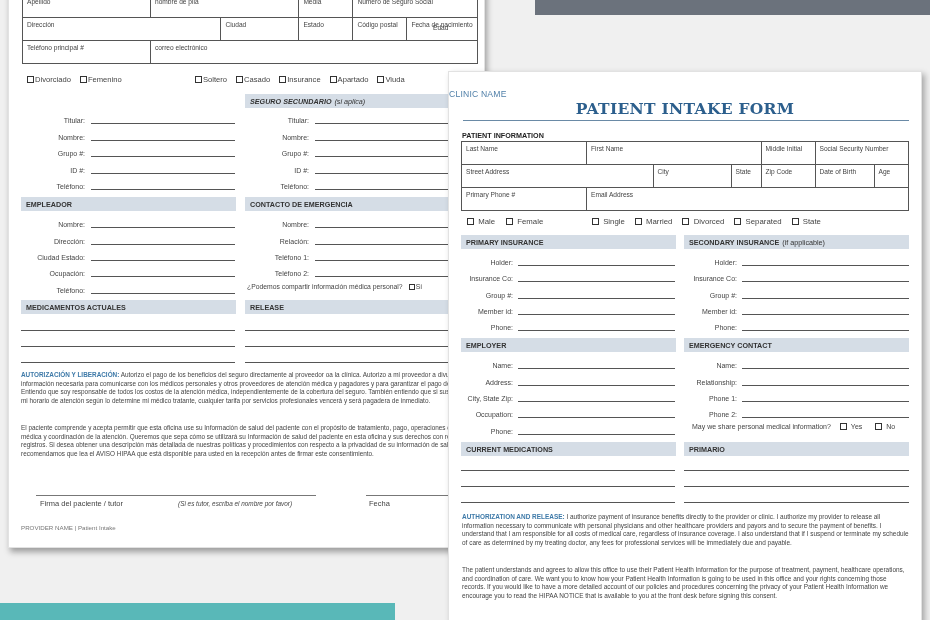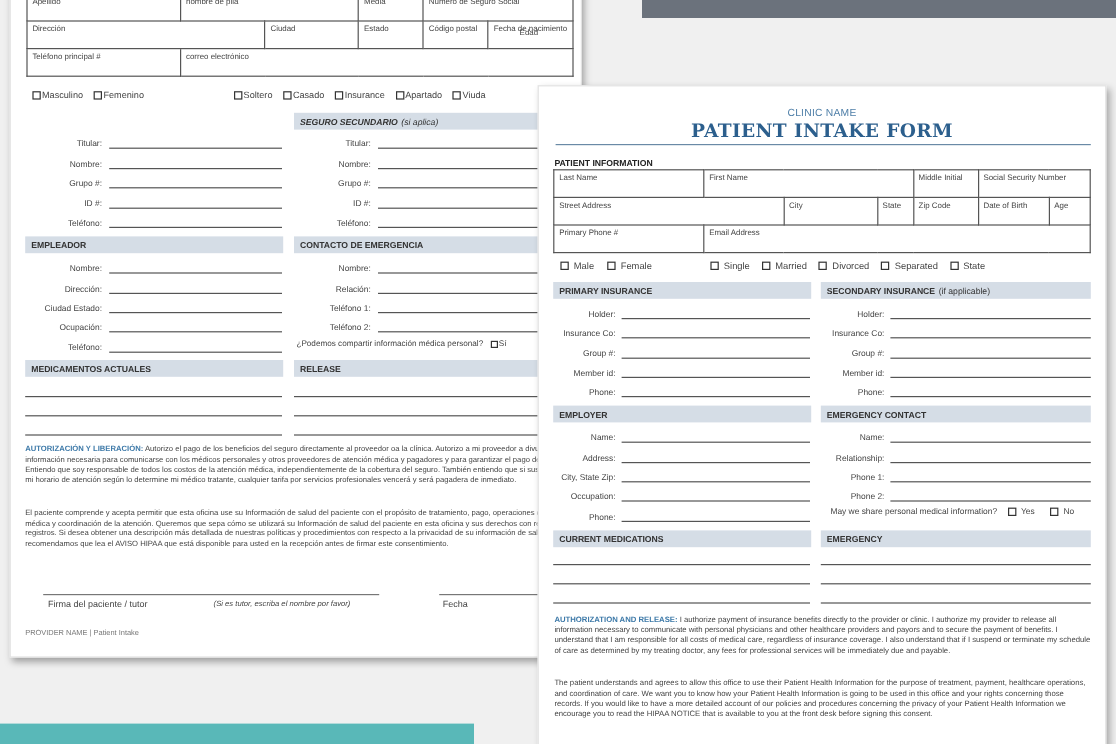--- a/index.html
+++ b/index.html
@@ -27,21 +27,21 @@
   .sec-hdr .sub { font-weight: normal; margin-left: 3px; }
   .field { position: absolute; display: flex; align-items: flex-end; }
   .field .lbl { text-align: right; color: #444; white-space: nowrap; }
   .field .line { flex: 1; border-bottom: 1px solid #555; }
   .hline { position: absolute; border-bottom: 1px solid #555; }
 
   .para { position: absolute; color: #444; line-height: 1.33; }
   .para .lead { color: #3d79a8; font-weight: bold; }
 
   
-  .clinic-name { position: absolute; left: 0; width: 100%; top: 17px; text-align: center; font-size: 8.6px; color: #4f7fa8; letter-spacing: 0.2px; }
+  .clinic-name { position: absolute; left: 0; width: 100%; top: 17px; text-align: left; font-size: 8.6px; color: #4f7fa8; letter-spacing: 0.2px; }
   .form-title { position: absolute; left: 0; width: 100%; top: 27px; text-align: center; font-family: "DejaVu Serif", "Liberation Serif", serif; font-weight: bold; font-size: 15.5px; color: #2c5f8d; letter-spacing: 0.3px; }
   .title-rule { position: absolute; left: 14px; top: 48px; width: 446px; border-bottom: 1px solid #6a8aa6; }
   .rtable { position: absolute; left: 12px; top: 69px; width: 448px; border: 1px solid #555; border-collapse: collapse; }
   .rtable td { border: 1px solid #555; vertical-align: top; padding: 3px 4px; font-size: 6.6px; color: #444; height: 23px; }
 </style>
 </head>
 <body>
 
 <div class="gray-bar"></div>
 <div class="teal-bar"></div>
@@ -66,21 +66,21 @@
       <td style="width:128px">Teléfono principal #</td>
       <td colspan="5">correo electrónico</td>
     </tr>
   </tbody>
     </table>
   <div class="L" style="left:424px; top:53px; font-size:6.6px;">Edad</div>
 
   <div class="chk-row" style="left:18px; top:104px;">
     <span class="chk">
         <span class="box"></span>
-        <span>Masculino</span>
+        <span>Divorciado</span>
       </span>
     <span class="chk">
         <span class="box"></span>
         <span>Femenino</span>
       </span>
   </div>
   <div class="chk-row" style="left:186px; top:104px;">
     <span class="chk">
         <span class="box"></span>
         <span>Soltero</span>
@@ -366,21 +366,21 @@
   <div class="L" style="left:243px; top:351px; font-size:7px; display:flex; align-items:center; gap:9px; white-space:nowrap;">
     <span>May we share personal medical information?</span>
     <span class="chk"><span class="box"></span>&nbsp;<span>Yes</span></span>
     <span class="chk" style="margin-left:4px"><span class="box"></span>&nbsp;<span>No</span></span>
   </div>
 
   <div class="sec-hdr" style="left:12px; top:370px; width:215px; height:14px; font-size:7.2px;">
       <span>CURRENT MEDICATIONS</span>
     </div>
   <div class="sec-hdr" style="left:235px; top:370px; width:225px; height:14px; font-size:7.2px;">
-      <span>EMERGENCY</span>
+      <span>PRIMARIO</span>
     </div>
 
   <div class="hline" style="left:12px; top:398px; width:214px;"></div>
   <div class="hline" style="left:12px; top:414px; width:214px;"></div>
   <div class="hline" style="left:12px; top:430px; width:214px;"></div>
   <div class="hline" style="left:235px; top:398px; width:225px;"></div>
   <div class="hline" style="left:235px; top:414px; width:225px;"></div>
   <div class="hline" style="left:235px; top:430px; width:225px;"></div>
 
   <div class="para" style="left:13px; top:441px; width:448px; font-size:6.45px;"><span class="lead">AUTHORIZATION AND RELEASE:</span><span> I authorize payment of insurance benefits directly to the provider or clinic. I authorize my provider to release all information necessary to communicate with personal physicians and other healthcare providers and payors and to secure the payment of benefits. I understand that I am responsible for all costs of medical care, regardless of insurance coverage. I also understand that if I suspend or terminate my schedule of care as determined by my treating doctor, any fees for professional services will be immediately due and payable.</span></div>

